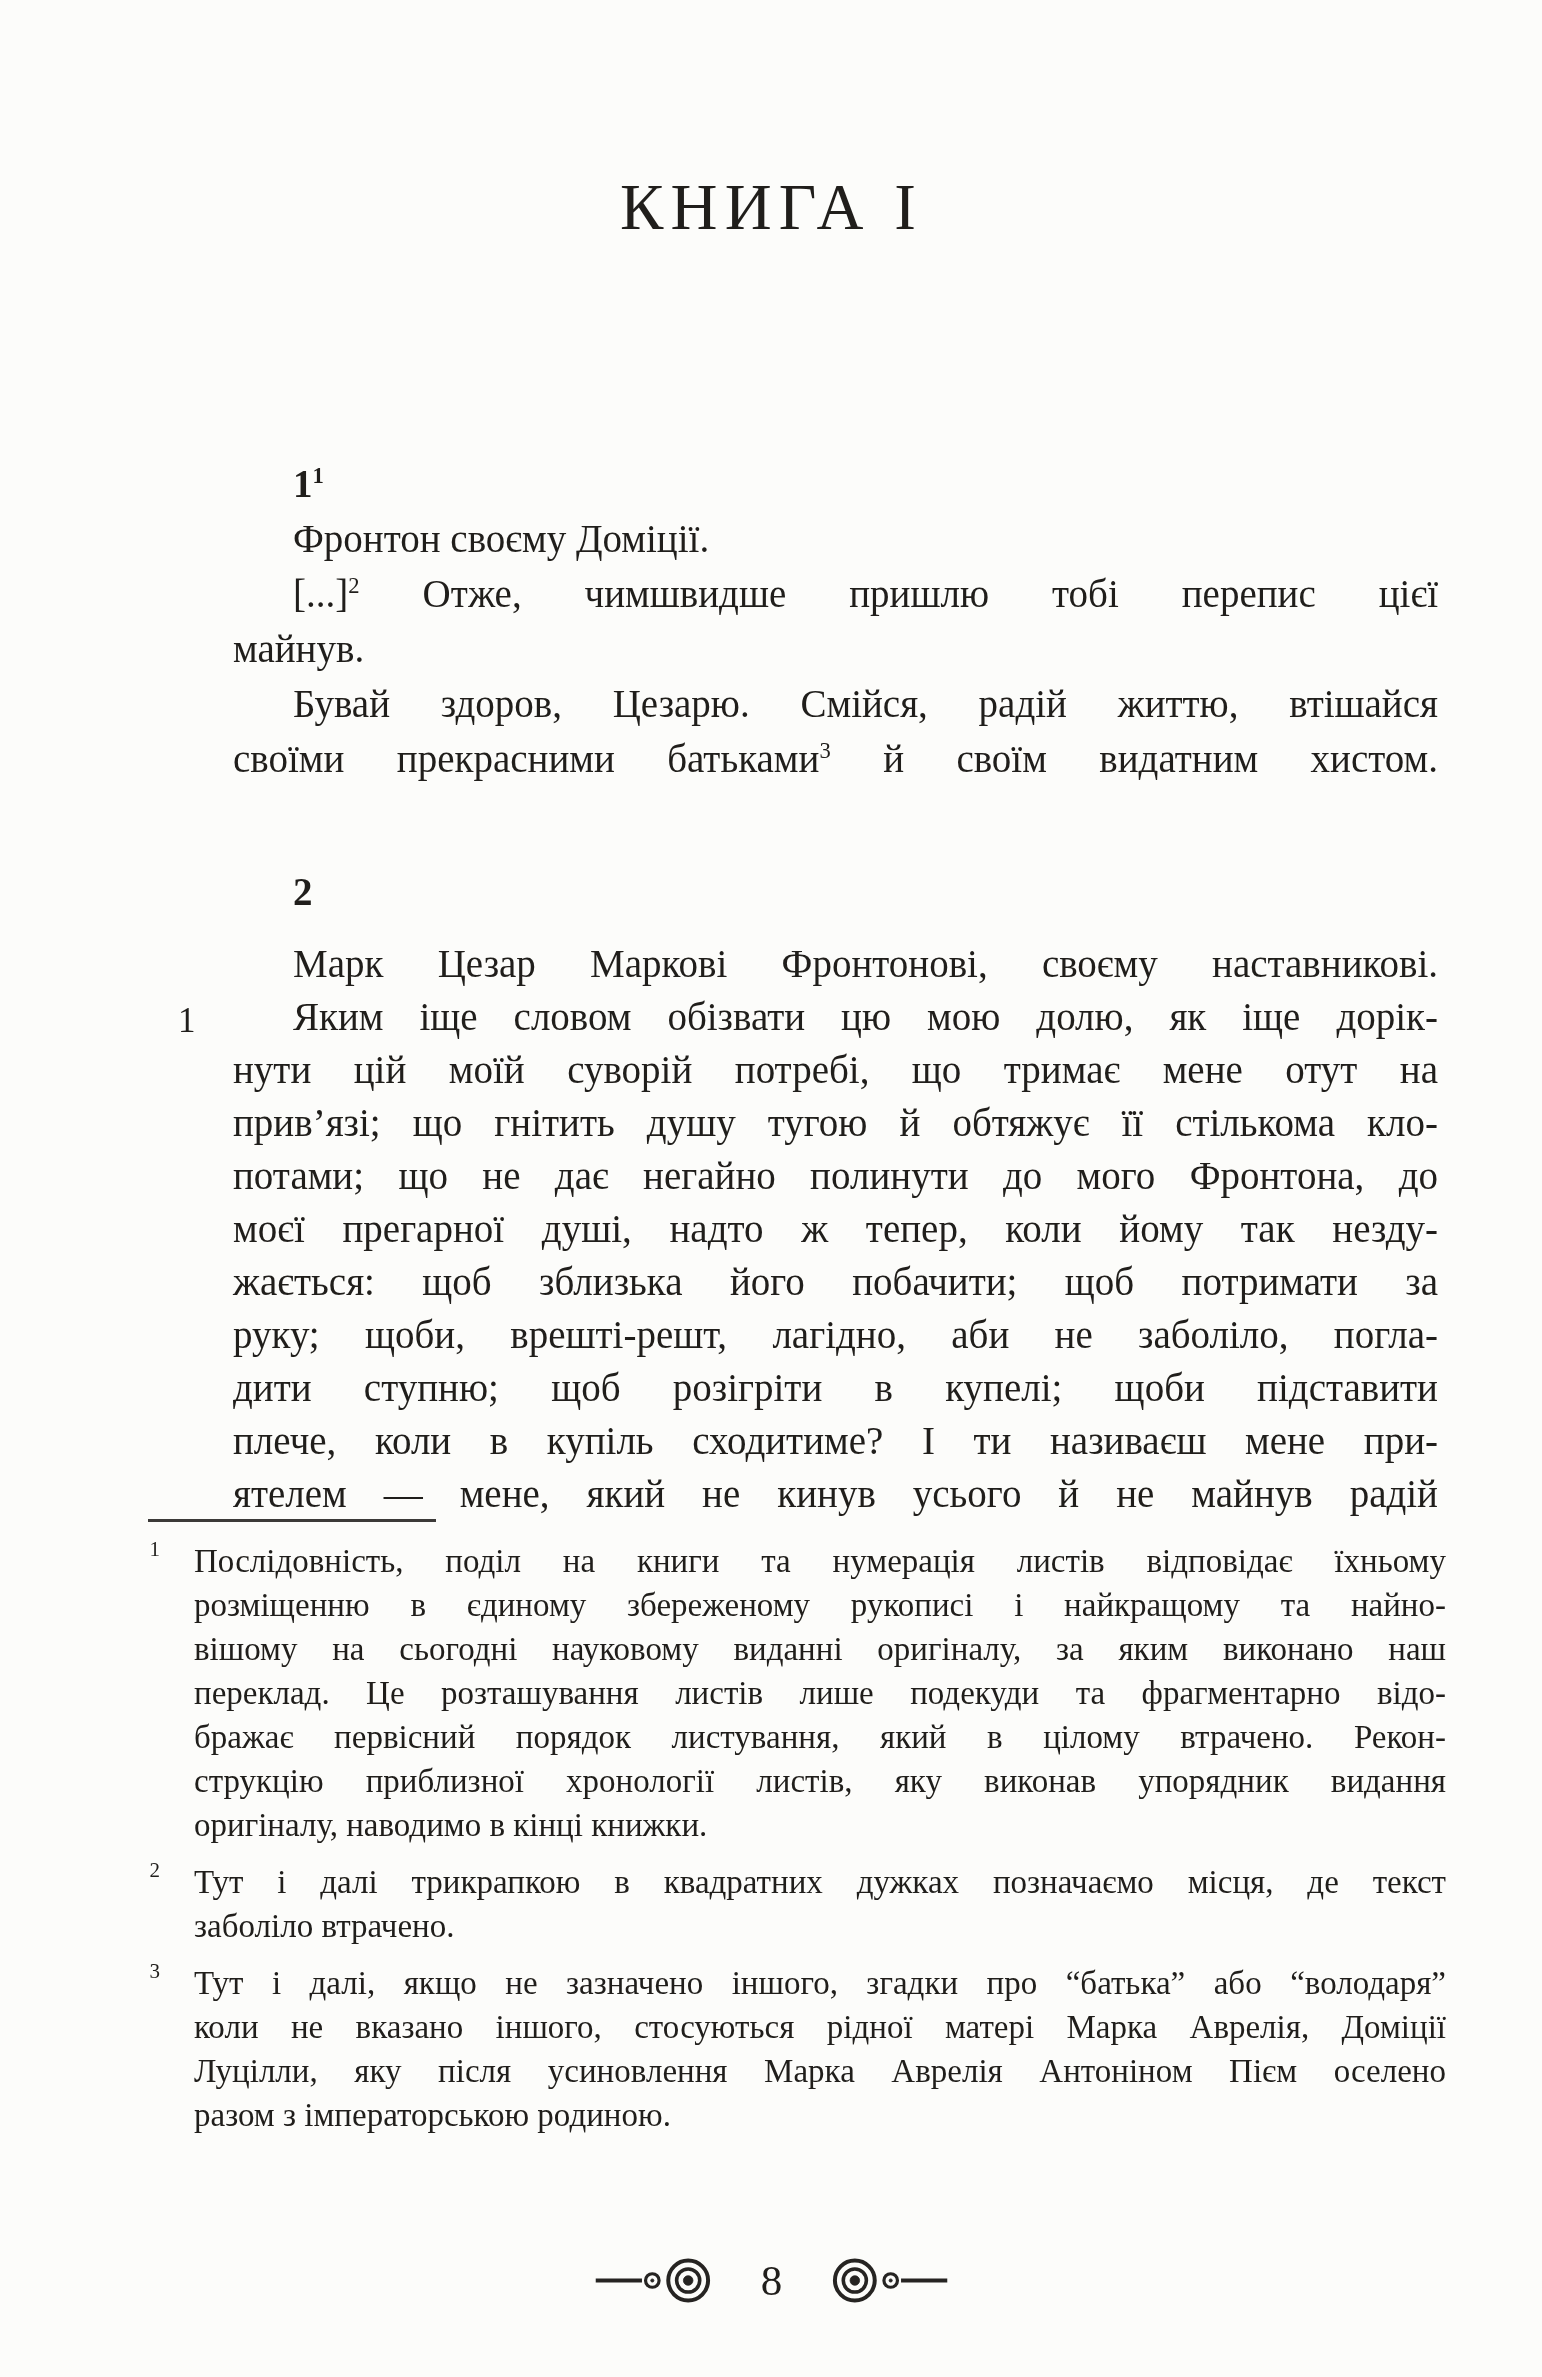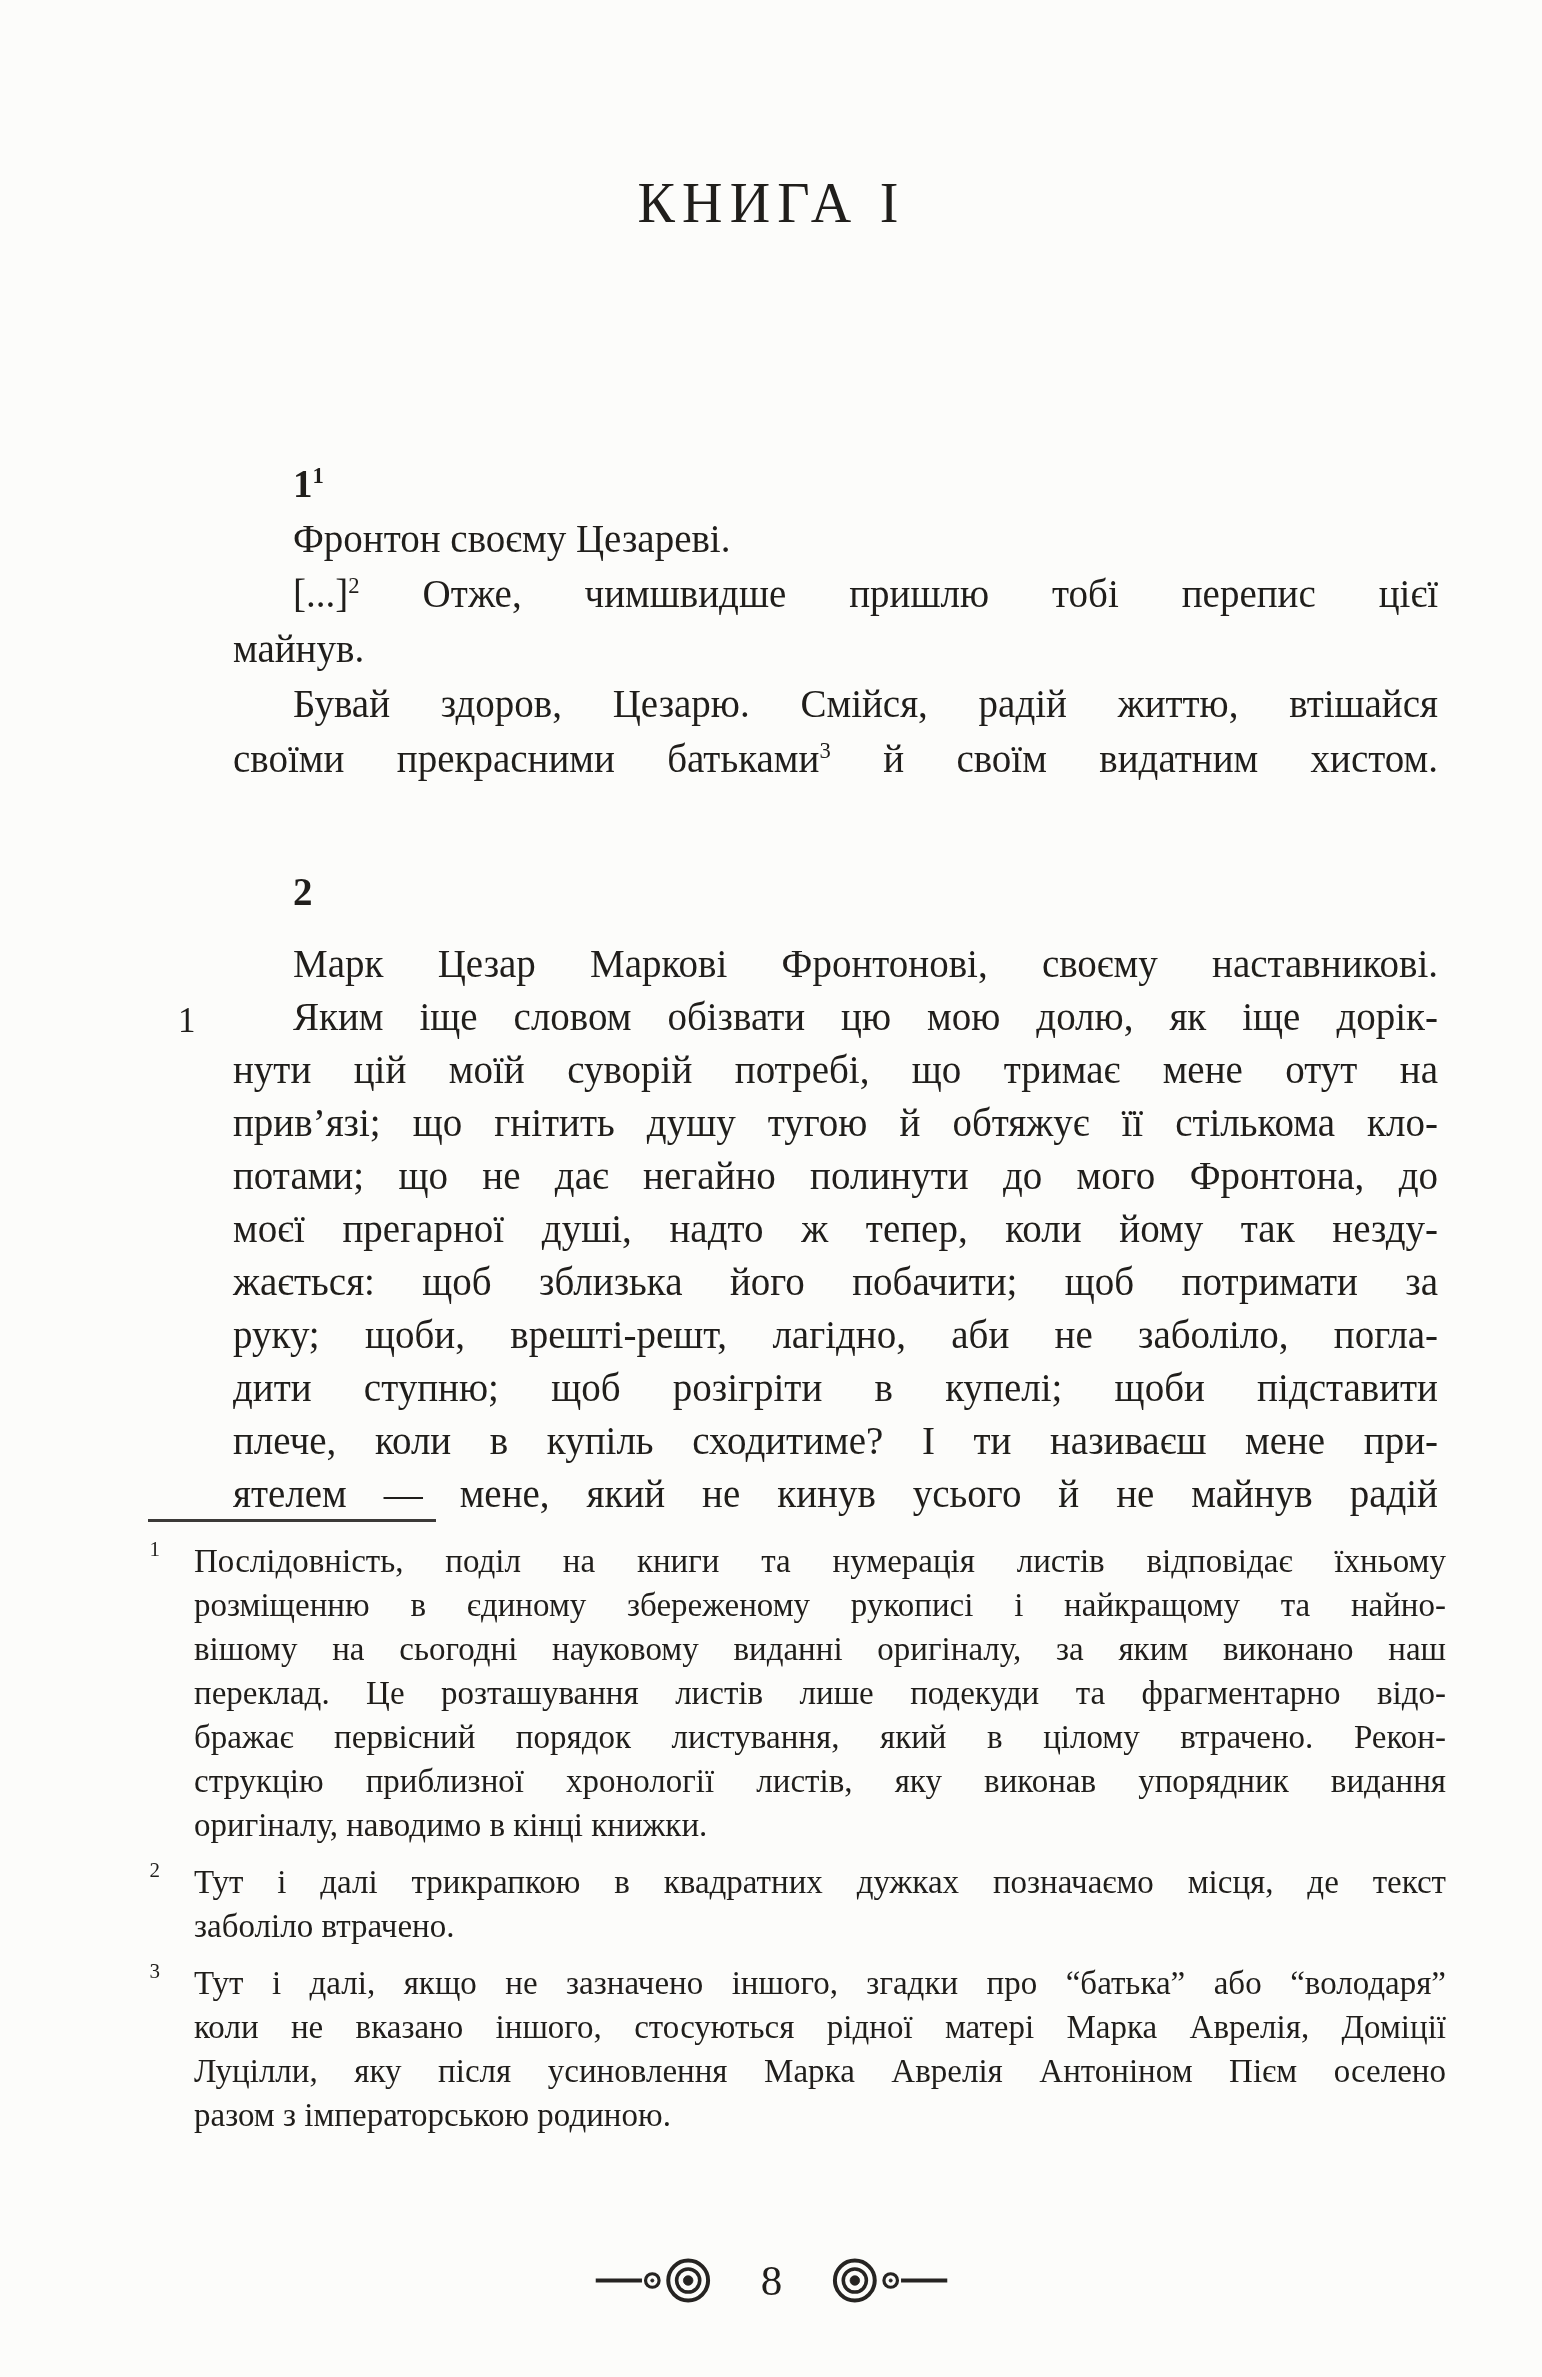--- a/index.html
+++ b/index.html
@@ -4,21 +4,21 @@
 <style>
   :root { --ink:#201e1b; --paper:#fcfcfa; }
   html,body { margin:0; padding:0; background:#ffffff; }
   .page {
     position:relative; width:1543px; height:2377px;
     background:var(--paper); color:var(--ink);
     font-family:"Liberation Serif", serif; overflow:hidden;
   }
   .book-title {
     position:absolute; top:175px; left:0; width:100%;
-    text-align:center; font-size:56px; letter-spacing:7.2px;
+    text-align:center; font-size:65px; letter-spacing:7.2px;
     font-weight:400; line-height:1;
   }
   .letter { position:absolute; left:233px; width:1205px; font-size:39px; }
   #letter-1 { top:456px; }
   #letter-2 { top:864px; }
   .head { line-height:55px; min-height:55px; font-weight:700; text-indent:60px; }
   #letter-2 .head { margin-bottom:17.7px; }
   .line { position:relative; line-height:55px; min-height:55px; }
   #letter-2 .line { line-height:53px; min-height:53px; }
   .indent { text-indent:60px; }
@@ -47,21 +47,21 @@
 </style>
 </head>
 <body>
 
 <div class="page">
 
   <div class="book-title">КНИГА І</div>
 
   <div class="letter" id="letter-1">
     <div class="head"><span>1</span><span class="sup">1</span></div>
-    <div class="line indent">Фронтон своєму Цезареві.</div>
+    <div class="line indent">Фронтон своєму Доміції.</div>
     <div class="line indent j"><span>[...]</span><span class="sup">2</span><span> Отже, чимшвидше пришлю тобі перепис цієї</span></div>
     <div class="line">майнув.</div>
     <div class="line indent j">Бувай здоров, Цезарю. Смійся, радій життю, втішайся</div>
     <div class="line j"><span>своїми прекрасними батьками</span><span class="sup">3</span><span> й своїм видатним хистом.</span></div>
   </div>
 
   <div class="letter" id="letter-2">
     <div class="head">2</div>
     <div class="line indent j">Марк Цезар Маркові Фронтонові, своєму наставникові.</div>
     <div class="line indent j"><span class="margin-num">1</span><span>Яким іще словом обізвати цю мою долю, як іще дорік-</span></div>

